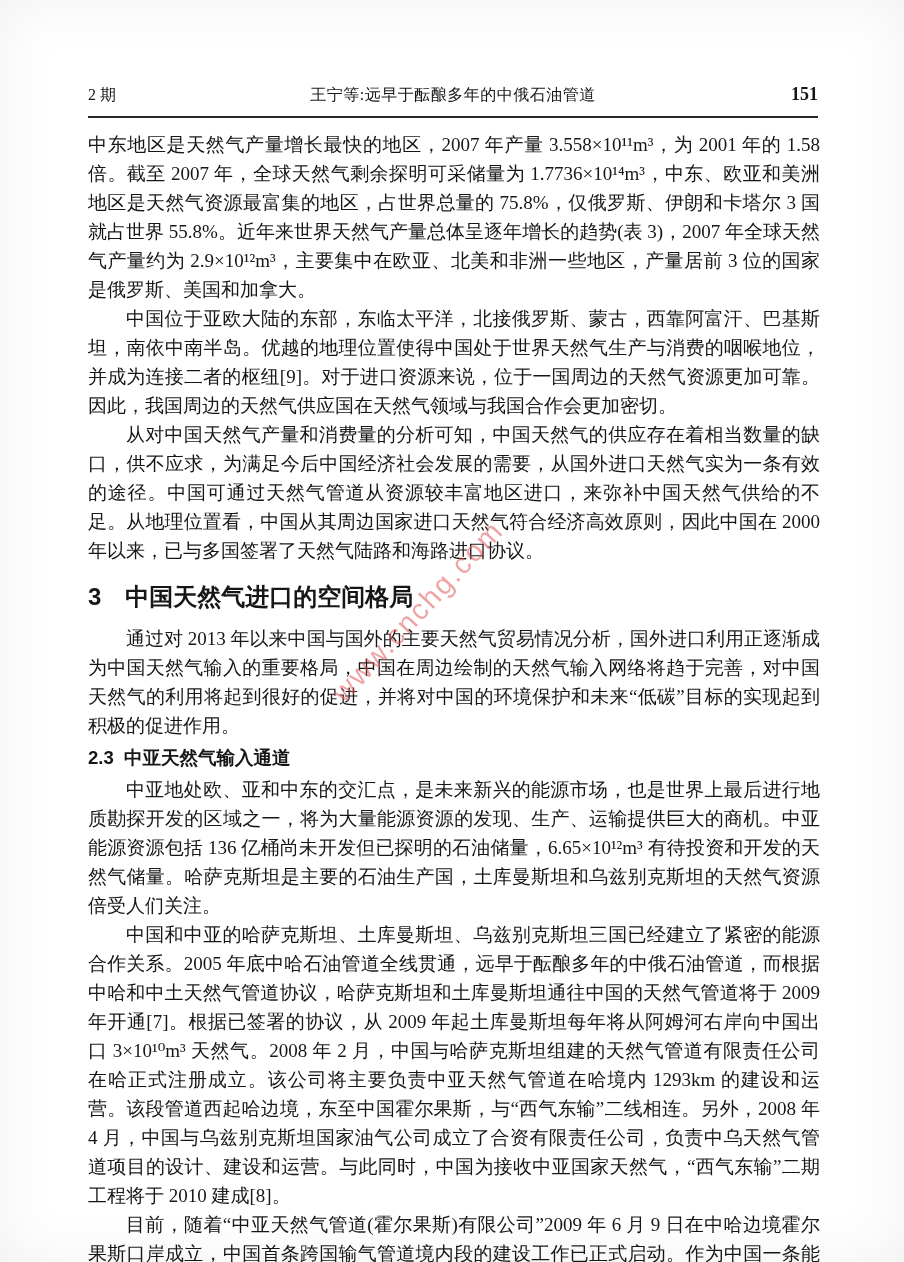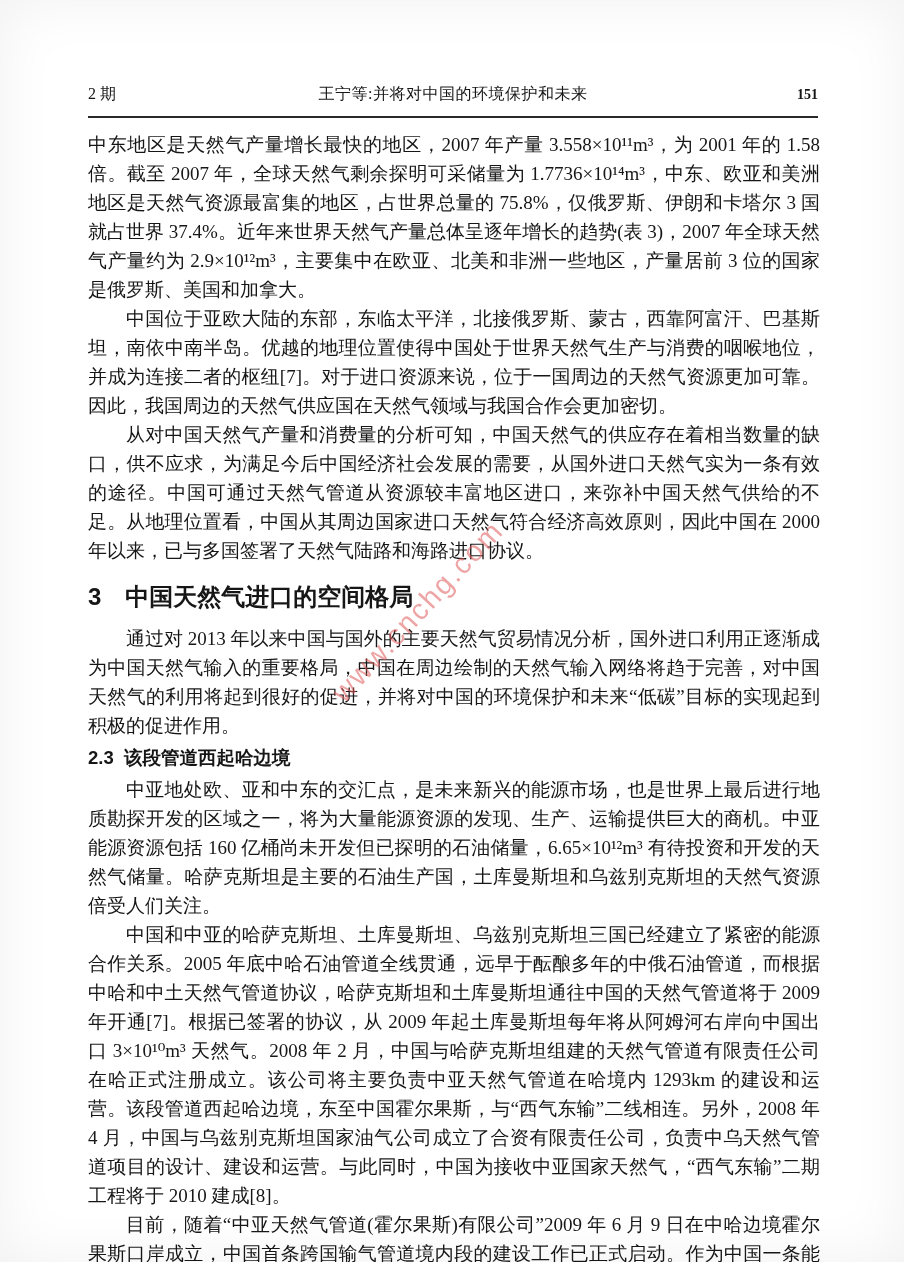--- a/index.html
+++ b/index.html
@@ -22,21 +22,21 @@
   .pg-header {
     position: absolute;
     top: 84px; left: 88px; right: 86px;
     display: grid;
     grid-template-columns: 1fr auto 1fr;
     align-items: baseline;
     font-size: 16px;
   }
   .hd-left  { justify-self: start; }
   .hd-center{ justify-self: center; letter-spacing: 0.5px; }
-  .hd-right { justify-self: end; font-weight: bold; font-size: 14px; }
+  .hd-right { justify-self: end; font-weight: bold; font-size: 18px; }
   .rule {
     position: absolute;
     top: 116px; left: 88px; right: 86px;
     border-top: 2px solid #2a2a2a;
   }
   .body-text {
     position: absolute;
     top: 130px; left: 88px; right: 84px;
     font-size: 19px;
     line-height: 29px;
@@ -73,41 +73,41 @@
     pointer-events: none;
   }
 </style>
 </head>
 <body>
 
 <div class="page">
 
   <header class="pg-header">
     <span class="hd-left">2 期</span>
-    <span class="hd-center">王宁等:并将对中国的环境保护和未来</span>
+    <span class="hd-center">王宁等:远早于酝酿多年的中俄石油管道</span>
     <span class="hd-right">151</span>
   </header>
 
   <div class="rule"></div>
 
   <main class="body-text">
-    <p class="para no-indent">中东地区是天然气产量增长最快的地区，2007 年产量 3.558×10¹¹m³，为 2001 年的 1.58 倍。截至 2007 年，全球天然气剩余探明可采储量为 1.7736×10¹⁴m³，中东、欧亚和美洲地区是天然气资源最富集的地区，占世界总量的 75.8%，仅俄罗斯、伊朗和卡塔尔 3 国就占世界 37.4%。近年来世界天然气产量总体呈逐年增长的趋势(表 3)，2007 年全球天然气产量约为 2.9×10¹²m³，主要集中在欧亚、北美和非洲一些地区，产量居前 3 位的国家是俄罗斯、美国和加拿大。</p>
-    <p class="para">中国位于亚欧大陆的东部，东临太平洋，北接俄罗斯、蒙古，西靠阿富汗、巴基斯坦，南依中南半岛。优越的地理位置使得中国处于世界天然气生产与消费的咽喉地位，并成为连接二者的枢纽[7]。对于进口资源来说，位于一国周边的天然气资源更加可靠。因此，我国周边的天然气供应国在天然气领域与我国合作会更加密切。</p>
+    <p class="para no-indent">中东地区是天然气产量增长最快的地区，2007 年产量 3.558×10¹¹m³，为 2001 年的 1.58 倍。截至 2007 年，全球天然气剩余探明可采储量为 1.7736×10¹⁴m³，中东、欧亚和美洲地区是天然气资源最富集的地区，占世界总量的 75.8%，仅俄罗斯、伊朗和卡塔尔 3 国就占世界 55.8%。近年来世界天然气产量总体呈逐年增长的趋势(表 3)，2007 年全球天然气产量约为 2.9×10¹²m³，主要集中在欧亚、北美和非洲一些地区，产量居前 3 位的国家是俄罗斯、美国和加拿大。</p>
+    <p class="para">中国位于亚欧大陆的东部，东临太平洋，北接俄罗斯、蒙古，西靠阿富汗、巴基斯坦，南依中南半岛。优越的地理位置使得中国处于世界天然气生产与消费的咽喉地位，并成为连接二者的枢纽[9]。对于进口资源来说，位于一国周边的天然气资源更加可靠。因此，我国周边的天然气供应国在天然气领域与我国合作会更加密切。</p>
     <p class="para">从对中国天然气产量和消费量的分析可知，中国天然气的供应存在着相当数量的缺口，供不应求，为满足今后中国经济社会发展的需要，从国外进口天然气实为一条有效的途径。中国可通过天然气管道从资源较丰富地区进口，来弥补中国天然气供给的不足。从地理位置看，中国从其周边国家进口天然气符合经济高效原则，因此中国在 2000 年以来，已与多国签署了天然气陆路和海路进口协议。</p>
 
     <h2 class="sec-heading">
       <span class="sec-num">3</span><span>中国天然气进口的空间格局</span>
     </h2>
 
     <p class="para">通过对 2013 年以来中国与国外的主要天然气贸易情况分析，国外进口利用正逐渐成为中国天然气输入的重要格局，中国在周边绘制的天然气输入网络将趋于完善，对中国天然气的利用将起到很好的促进，并将对中国的环境保护和未来“低碳”目标的实现起到积极的促进作用。</p>
 
     <h3 class="subsec-heading">
-      <span class="subsec-num">2.3</span><span>该段管道西起哈边境</span>
+      <span class="subsec-num">2.3</span><span>中亚天然气输入通道</span>
     </h3>
 
-    <p class="para">中亚地处欧、亚和中东的交汇点，是未来新兴的能源市场，也是世界上最后进行地质勘探开发的区域之一，将为大量能源资源的发现、生产、运输提供巨大的商机。中亚能源资源包括 160 亿桶尚未开发但已探明的石油储量，6.65×10¹²m³ 有待投资和开发的天然气储量。哈萨克斯坦是主要的石油生产国，土库曼斯坦和乌兹别克斯坦的天然气资源倍受人们关注。</p>
+    <p class="para">中亚地处欧、亚和中东的交汇点，是未来新兴的能源市场，也是世界上最后进行地质勘探开发的区域之一，将为大量能源资源的发现、生产、运输提供巨大的商机。中亚能源资源包括 136 亿桶尚未开发但已探明的石油储量，6.65×10¹²m³ 有待投资和开发的天然气储量。哈萨克斯坦是主要的石油生产国，土库曼斯坦和乌兹别克斯坦的天然气资源倍受人们关注。</p>
     <p class="para">中国和中亚的哈萨克斯坦、土库曼斯坦、乌兹别克斯坦三国已经建立了紧密的能源合作关系。2005 年底中哈石油管道全线贯通，远早于酝酿多年的中俄石油管道，而根据中哈和中土天然气管道协议，哈萨克斯坦和土库曼斯坦通往中国的天然气管道将于 2009 年开通[7]。根据已签署的协议，从 2009 年起土库曼斯坦每年将从阿姆河右岸向中国出口 3×10¹⁰m³ 天然气。2008 年 2 月，中国与哈萨克斯坦组建的天然气管道有限责任公司在哈正式注册成立。该公司将主要负责中亚天然气管道在哈境内 1293km 的建设和运营。该段管道西起哈边境，东至中国霍尔果斯，与“西气东输”二线相连。另外，2008 年 4 月，中国与乌兹别克斯坦国家油气公司成立了合资有限责任公司，负责中乌天然气管道项目的设计、建设和运营。与此同时，中国为接收中亚国家天然气，“西气东输”二期工程将于 2010 建成[8]。</p>
     <p class="para">目前，随着“中亚天然气管道(霍尔果斯)有限公司”2009 年 6 月 9 日在中哈边境霍尔果斯口岸成立，中国首条跨国输气管道境内段的建设工作已正式启动。作为中国一条能源“动脉”，中亚天然气管道西起土库曼斯坦和乌兹别克斯坦边境，穿越乌兹别克斯坦中部和哈萨克斯坦南部地区，在中国新疆的霍尔果斯口岸入境。该管道双线铺设，全长约 1801 km，其中</p>
   </main>
 
   <div class="watermark" style="color: rgb(224, 90, 90);">www.cnchg.com</div>
 
 </div>
 
 </body></html>

